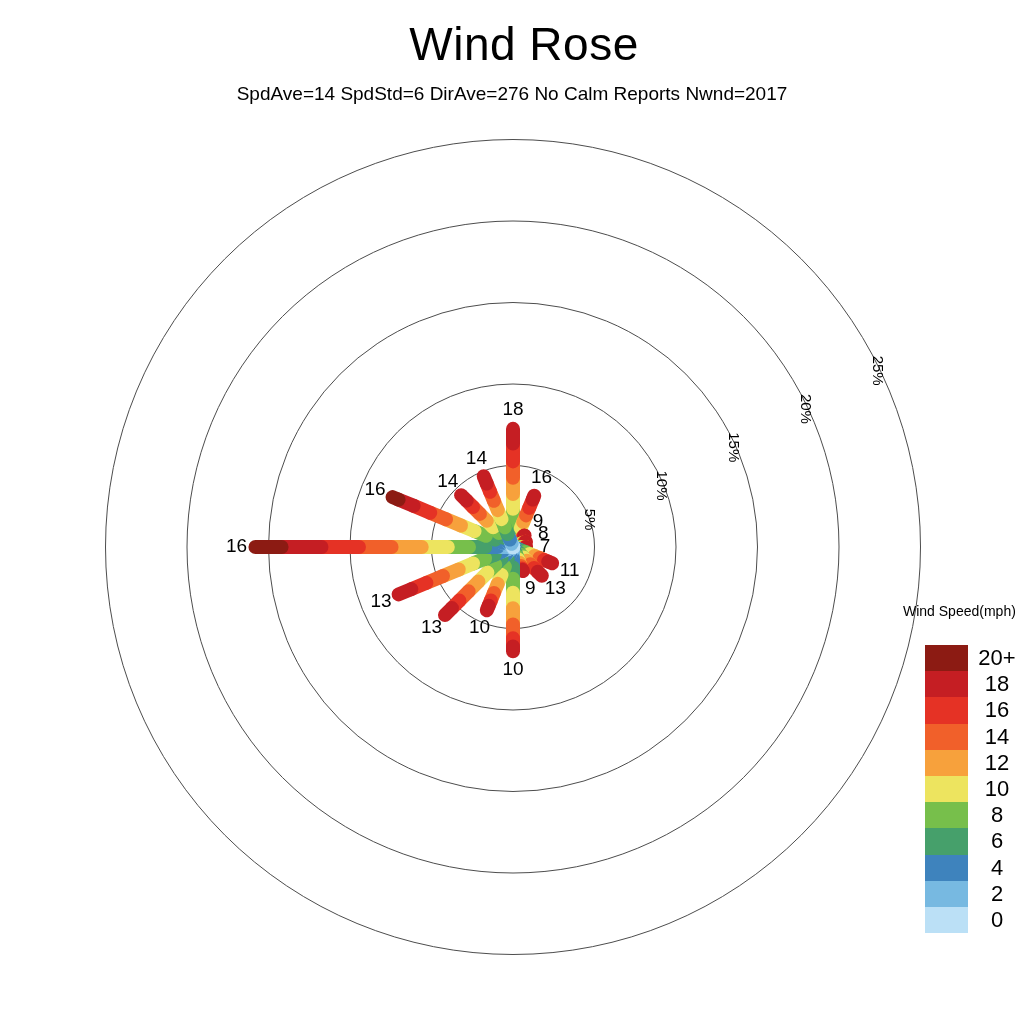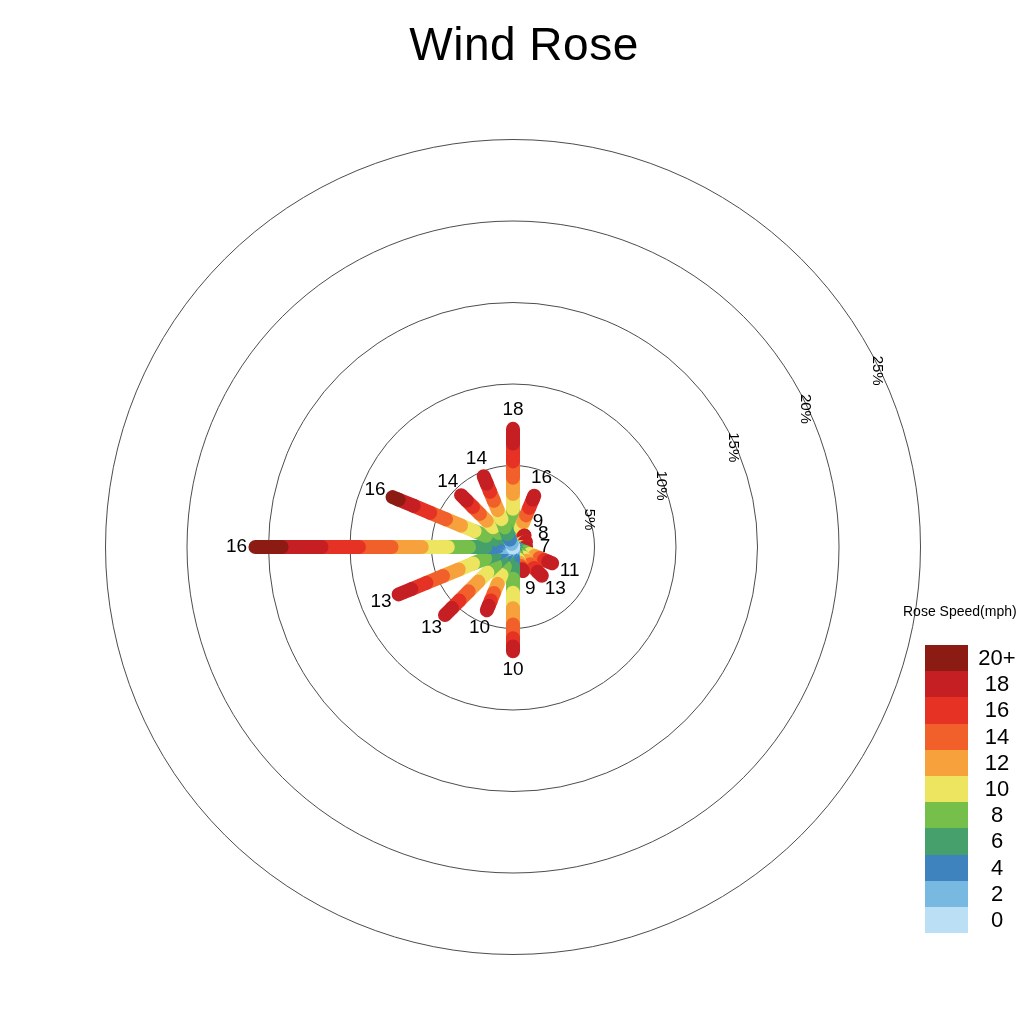--- a/index.html
+++ b/index.html
@@ -26,20 +26,21 @@
   .lgrow{display:flex;align-items:center;height:26.2px;}
   .lgsw{width:43px;height:26.2px;}
   .lglab{width:58px;text-align:center;font-size:22px;line-height:26.2px;}
 </style>
 </head>
 <body>
 
 <div id="root">
 
   <div class="hdr" id="chart-title">Wind Rose</div>
+  <div class="hdr" id="chart-stats">SpdAve=14  SpdStd=6  DirAve=276   No Calm Reports  Nwnd=2017</div>
 
   <svg id="rose-svg" width="1024" height="1024">
     <g id="rings-group">
         <circle cx="513" cy="547" r="81.5" class="ring"></circle>
         <circle cx="513" cy="547" r="163" class="ring"></circle>
         <circle cx="513" cy="547" r="244.5" class="ring"></circle>
         <circle cx="513" cy="547" r="326" class="ring"></circle>
         <circle cx="513" cy="547" r="407.5" class="ring"></circle>
       </g>
     <g id="petals-group">
@@ -258,21 +259,21 @@
         <text x="479.5305070053493" y="627.8025039134371" class="meanlbl">10</text>
         <text x="431.5625120107453" y="628.4374879892547" class="meanlbl">13</text>
         <text x="380.9960923947873" y="601.6778088163239" class="meanlbl">13</text>
         <text x="236.45999999999998" y="547" class="meanlbl">16</text>
         <text x="374.97239784281373" y="489.82709520465556" class="meanlbl">16</text>
         <text x="447.6986887574223" y="481.69868875742236" class="meanlbl">14</text>
         <text x="476.4116370315738" y="458.6678778965959" class="meanlbl">14</text>
       </g>
   </svg>
 
-  <div id="legend-title" style="left: 903px; top: 603px;">Rose Speed(mph)</div>
+  <div id="legend-title" style="left: 903px; top: 603px;">Wind Speed(mph)</div>
   <div id="legend-box" style="left: 925px; top: 645px;">
       <div class="lgrow">
         <div class="lgsw" style="background: rgb(140, 27, 19);"></div>
         <div class="lglab">20+</div>
       </div>
       <div class="lgrow">
         <div class="lgsw" style="background: rgb(197, 30, 35);"></div>
         <div class="lglab">18</div>
       </div>
       <div class="lgrow">

